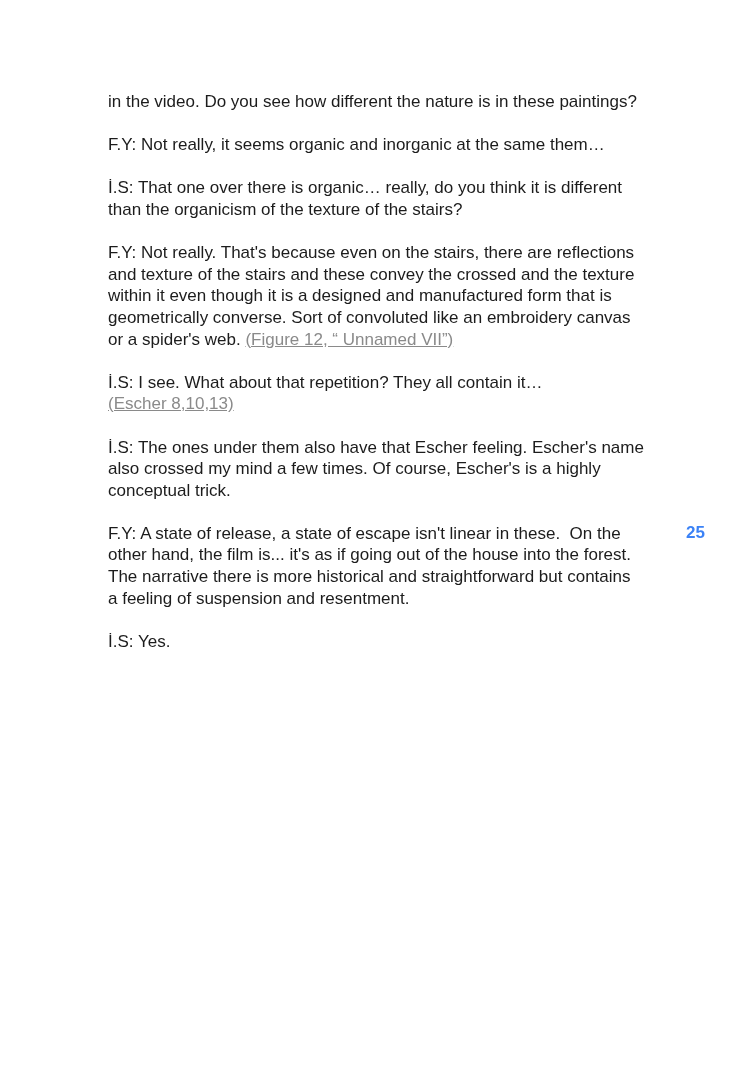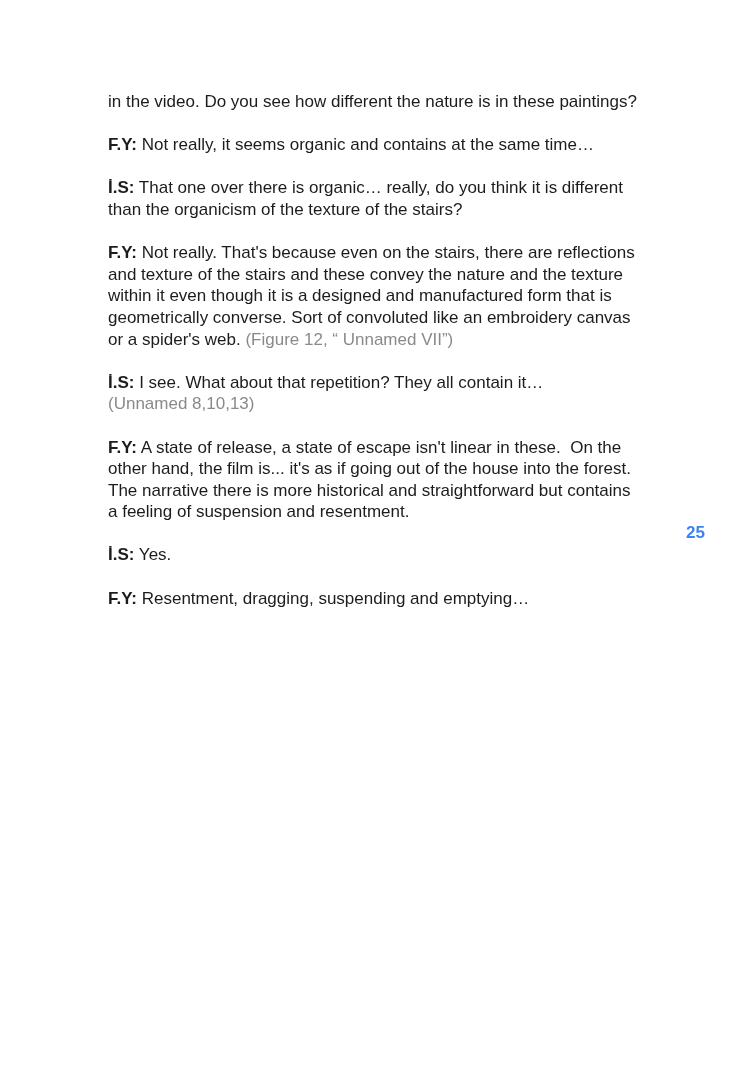--- a/index.html
+++ b/index.html
@@ -22,66 +22,69 @@
     top: 91px;
     width: 600px;
     font-size: 17px;
     line-height: 21.6px;
   }
   .para {
     margin: 0 0 21.6px 0;
     white-space: pre-line;
   }
   .speaker {
-    font-weight: bold;
+    font-weight: normal;
   }
   .fig {
     color: #8a8a8a;
+    text-decoration: underline;
   }
   .page-number {
     position: absolute;
     left: 686px;
     top: 522px;
     font-size: 17px;
     line-height: 21.6px;
     font-weight: bold;
     color: #3b82f6;
   }
 </style>
 </head>
 <body>
 
 <div class="page">
 
   <div class="text-block">
 
     <p class="para"><span>in the video. Do you see how different the nature is in these paintings?</span></p>
 
-    <p class="para"><span class="speaker">F.Y:</span><span> Not really, it seems organic and contains at the same time…</span></p>
+    <p class="para"><span class="speaker">F.Y:</span><span> Not really, it seems organic and inorganic at the same them…</span></p>
 
     <p class="para"><span class="speaker">İ.S:</span><span> That one over there is organic… really, do you think it is different
 than the organicism of the texture of the stairs?</span></p>
 
     <p class="para"><span class="speaker">F.Y:</span><span> Not really. That's because even on the stairs, there are reflections
-and texture of the stairs and these convey the nature and the texture
+and texture of the stairs and these convey the crossed and the texture
 within it even though it is a designed and manufactured form that is
 geometrically converse. Sort of convoluted like an embroidery canvas
 or a spider's web. </span><span class="fig">(Figure 12, “ Unnamed VII”)</span></p>
 
     <p class="para"><span class="speaker">İ.S:</span><span> I see. What about that repetition? They all contain it…
-</span><span class="fig">(Unnamed 8,10,13)</span></p>
+</span><span class="fig">(Escher 8,10,13)</span></p>
 
 
+    <p class="para"><span class="speaker">İ.S:</span><span> The ones under them also have that Escher feeling. Escher's name
+also crossed my mind a few times. Of course, Escher's is a highly
+conceptual trick.</span></p>
 
     <p class="para"><span class="speaker">F.Y:</span><span> A state of release, a state of escape isn't linear in these.&nbsp; On the
 other hand, the film is... it's as if going out of the house into the forest.
 The narrative there is more historical and straightforward but contains
 a feeling of suspension and resentment.</span></p>
 
     <p class="para"><span class="speaker">İ.S:</span><span> Yes.</span></p>
 
-    <p class="para"><span class="speaker">F.Y:</span><span> Resentment, dragging, suspending and emptying…</span></p>
 
   </div>
 
   <div class="page-number">25</div>
 
 </div>
 
 </body></html>

